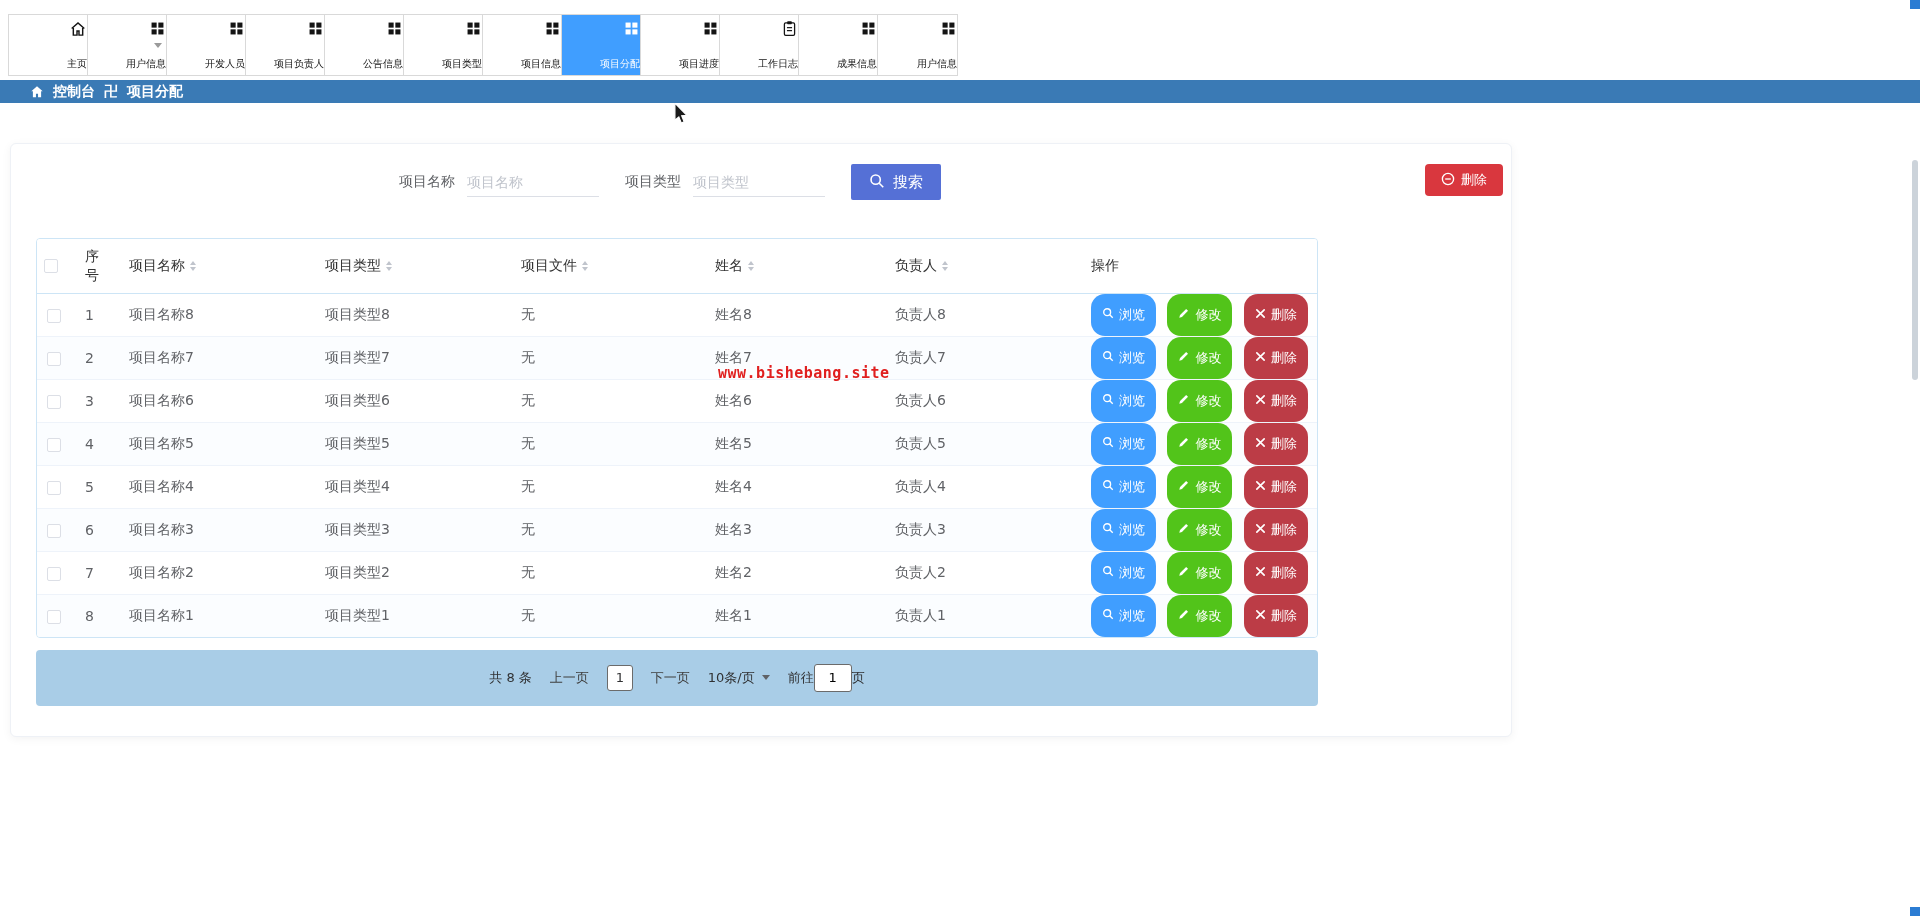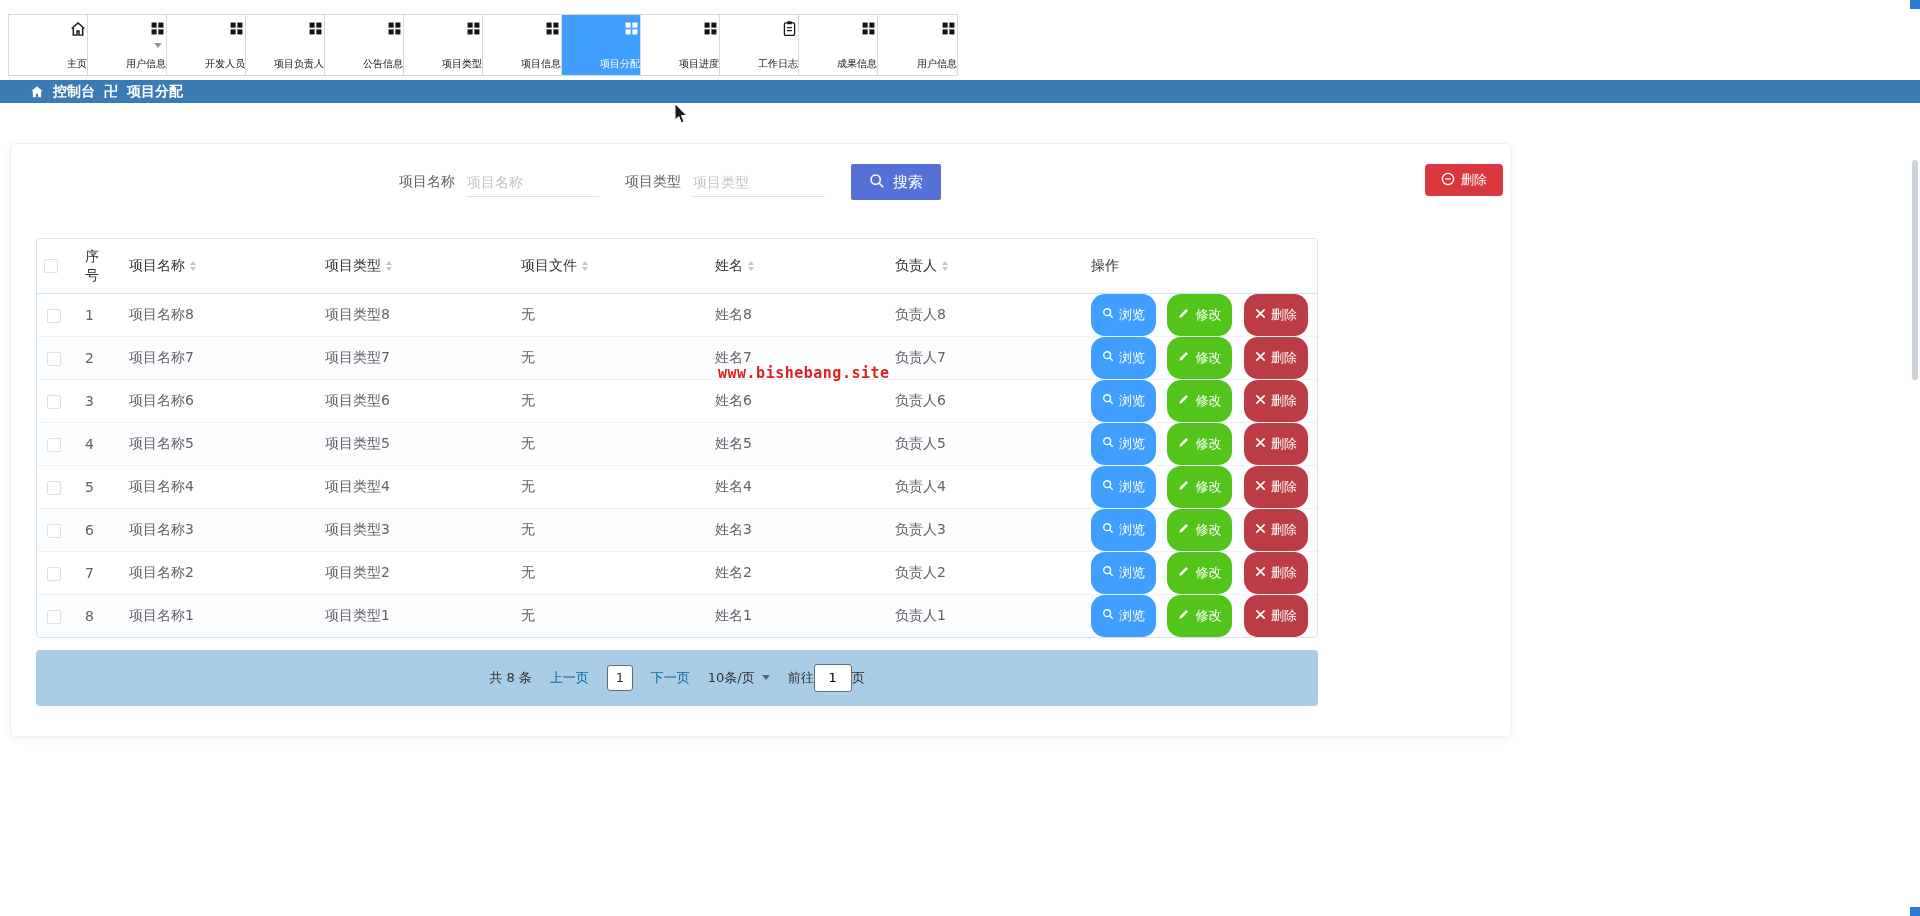--- a/index.html
+++ b/index.html
@@ -62,21 +62,21 @@
   .sort .up{border-bottom:4.5px solid #c0c4cc;margin-bottom:2px}
   .sort .down{border-top:4.5px solid #c0c4cc}
 
   .pill{display:inline-flex;align-items:center;gap:5px;height:42px;border-radius:14px;border:none;color:#fff;font-size:13px;padding:0 11px;margin-right:7px;cursor:pointer;vertical-align:middle}
   .pill.view{background:var(--pill-view)}
   .pill.edit{background:var(--pill-edit)}
   .pill.del{background:var(--pill-delete)}
 
   
   .pager{margin:12px 0 0 25px;width:1282px;height:56px;background:var(--pagination-bg);border-radius:4px;display:flex;align-items:center;justify-content:center;gap:18px;font-size:13px;color:#303133}
-  .pg-btn{background:none;border:none;font-size:13px;color:#0369a1;cursor:pointer;font-family:inherit}
+  .pg-btn{background:none;border:none;font-size:13px;color:#404040;cursor:pointer;font-family:inherit}
   .pg-num{min-width:26px;height:26px;background:#fff;border:1px solid #6b6b6b;border-radius:3px;display:inline-flex;align-items:center;justify-content:center;padding:0 6px;cursor:pointer}
   .pg-size{display:inline-flex;align-items:center;gap:7px;cursor:pointer}
   .pg-size .caret{width:0;height:0;border:4px solid transparent;border-top:5px solid #606266;margin-top:4px}
   .pg-goto{display:inline-flex;align-items:center;}
   .pg-input{width:38px;height:28px;border:1px solid #6b6b6b;border-radius:3px;text-align:center;font-size:13px;background:#fff;font-family:inherit}
 
   
   .watermark{position:absolute;left:718px;top:364px;color:var(--watermark);font-family:"DejaVu Sans Mono","Liberation Mono",monospace;font-size:15px;font-weight:600;letter-spacing:.5px;z-index:6;pointer-events:none}
   .cursor{position:absolute;left:672px;top:103px;z-index:9;pointer-events:none}
   .sb-corner{position:absolute;right:0;width:10px;height:9px;background:#2b7cd3;z-index:8}

